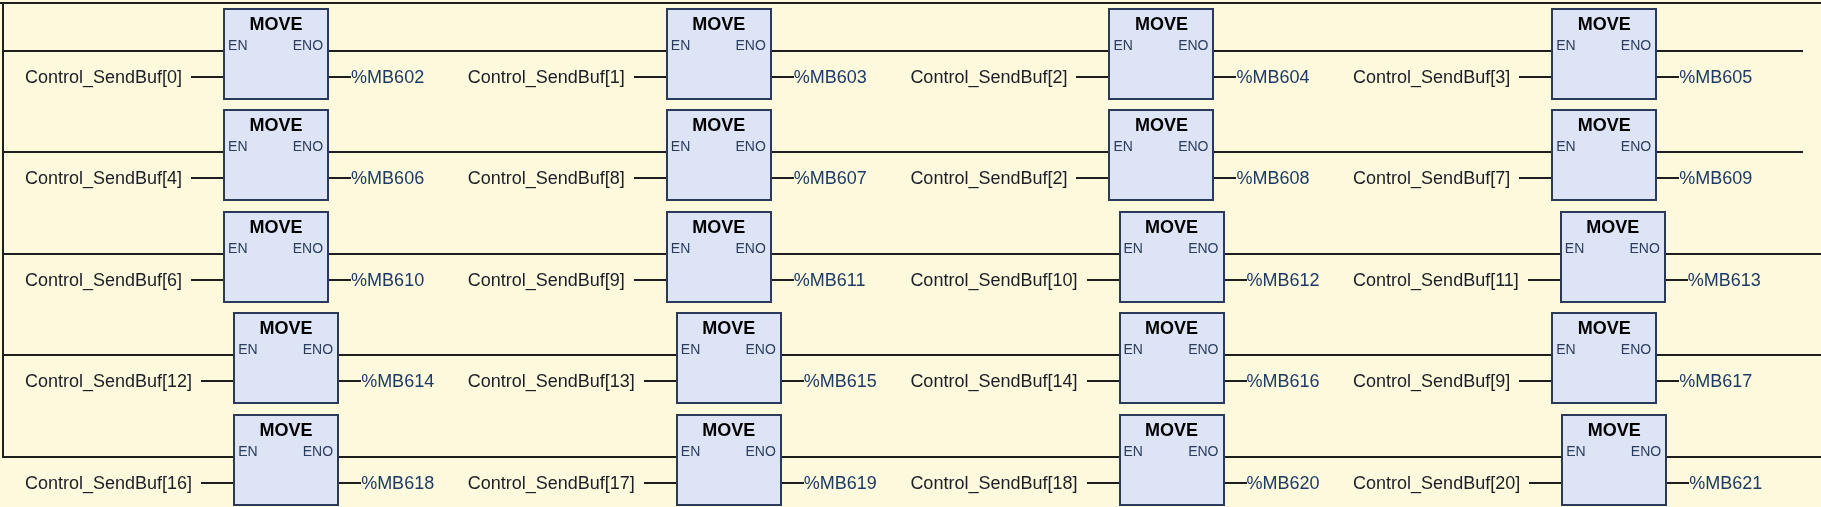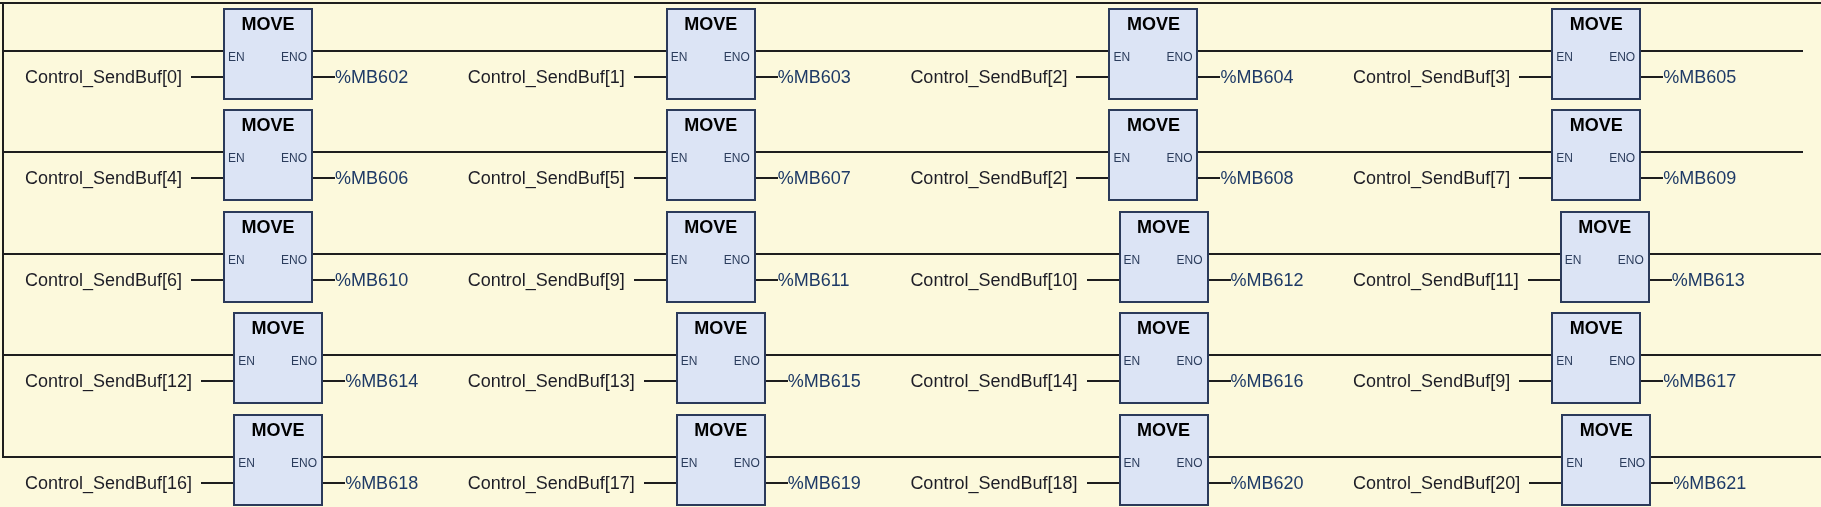--- a/index.html
+++ b/index.html
@@ -34,34 +34,34 @@
   .operand.in  { color:var(--operand-in, #1d1d26); margin-right:9px; }
   .operand.out { color:var(--operand-out, #1e3a66); }
   .stub {
     flex:none; margin-top:76px; height:2px;
     background:var(--wire, #1e1e1e);
   }
   .stub.in  { width:32px; }
   .stub.out { width:22px; }
   .block {
     flex:none; margin-top:8px;
-    width:90px; height:92px; box-sizing:border-box;
+    width:106px; height:92px; box-sizing:border-box;
     background:var(--block-bg, #dce4f5);
     border:2px solid var(--block-border, #2b3a5a);
     position:relative; z-index:1;
   }
   .block .title {
     margin-top:4px; text-align:center;
     font-size:18px; line-height:20px; font-weight:bold;
     color:var(--title, #000000);
   }
   .block .ports {
-    margin-top:13px; display:flex; justify-content:space-between;
+    margin-top:1px; display:flex; justify-content:space-between;
     padding:0 4px 0 3px;
-    font-size:12px; line-height:20px;
+    font-size:14px; line-height:20px;
     color:var(--port, #2b3c5c);
   }
 </style>
 </head>
 <body>
 
 <div class="canvas">
   <div class="topline"></div>
   <div class="rail"></div>
 
@@ -133,21 +133,21 @@
           <div class="title">MOVE</div>
           <div class="ports">
             <span>EN</span>
             <span>ENO</span>
           </div>
         </div>
         <span class="stub out"></span>
         <span class="operand out">%MB606</span>
       </div>
       <div class="cell">
-        <span class="operand in">Control_SendBuf[5]</span>
+        <span class="operand in">Control_SendBuf[8]</span>
         <span class="stub in"></span>
         <div class="block">
           <div class="title">MOVE</div>
           <div class="ports">
             <span>EN</span>
             <span>ENO</span>
           </div>
         </div>
         <span class="stub out"></span>
         <span class="operand out">%MB607</span>

